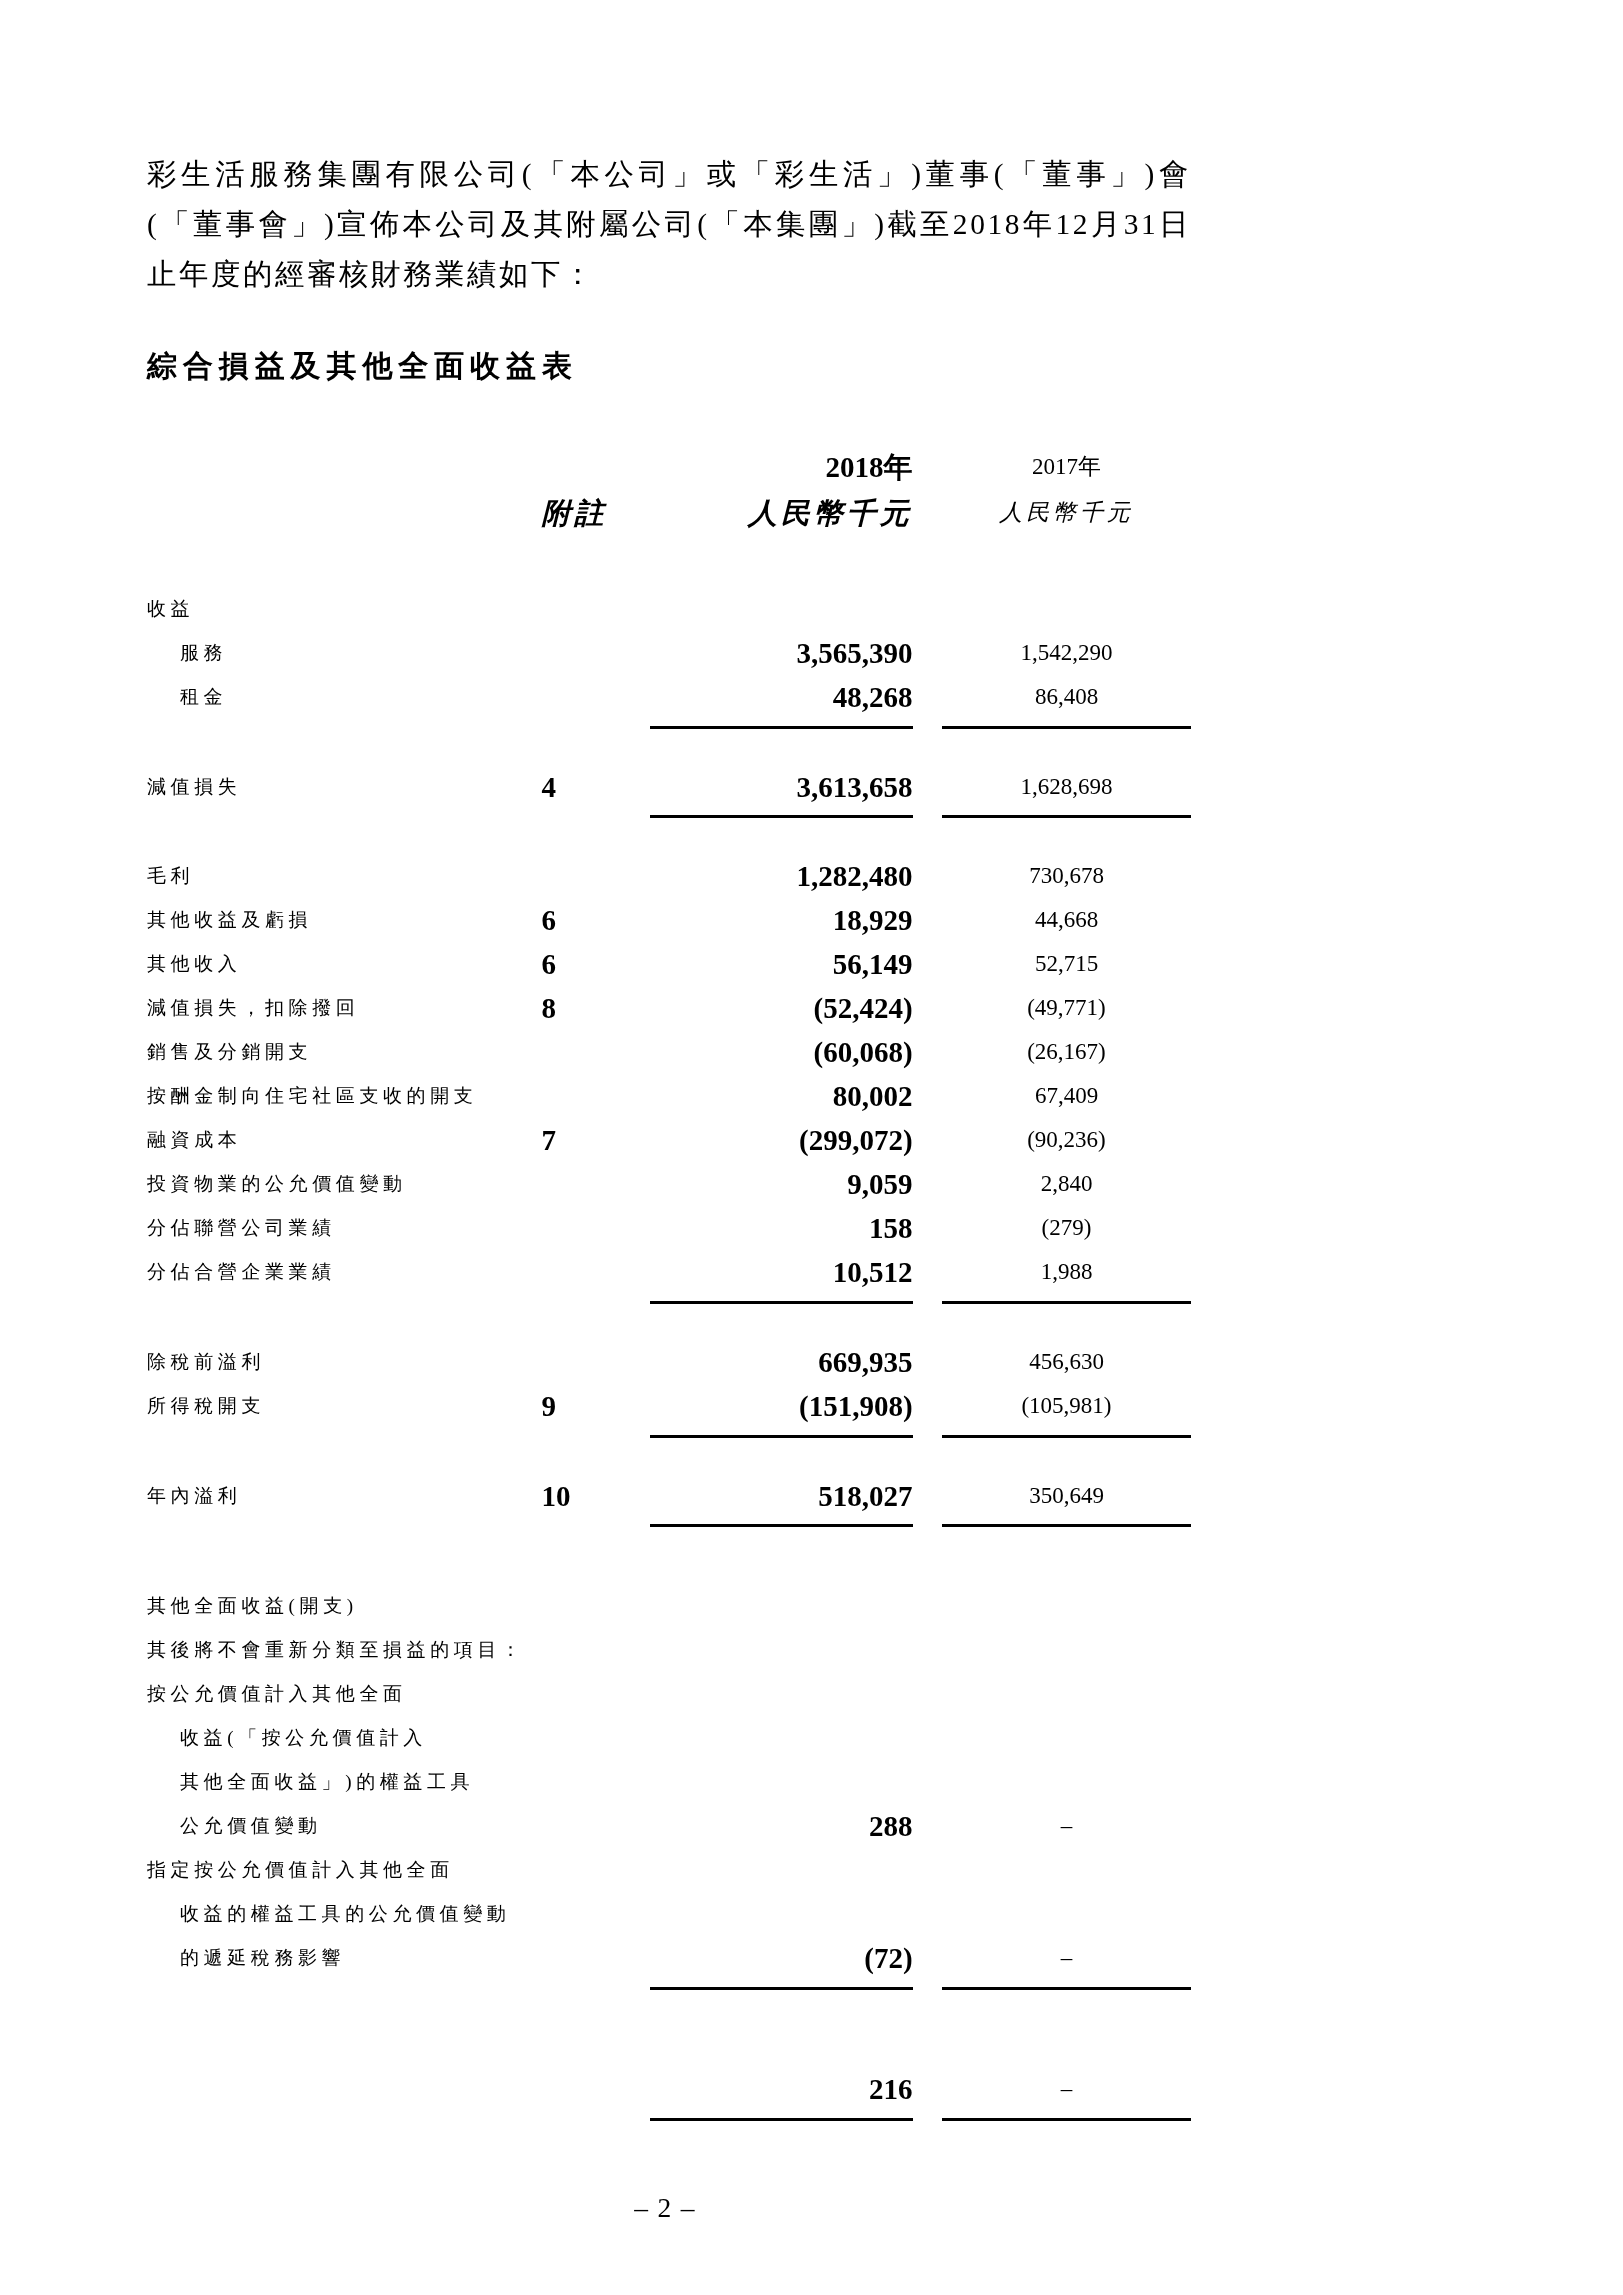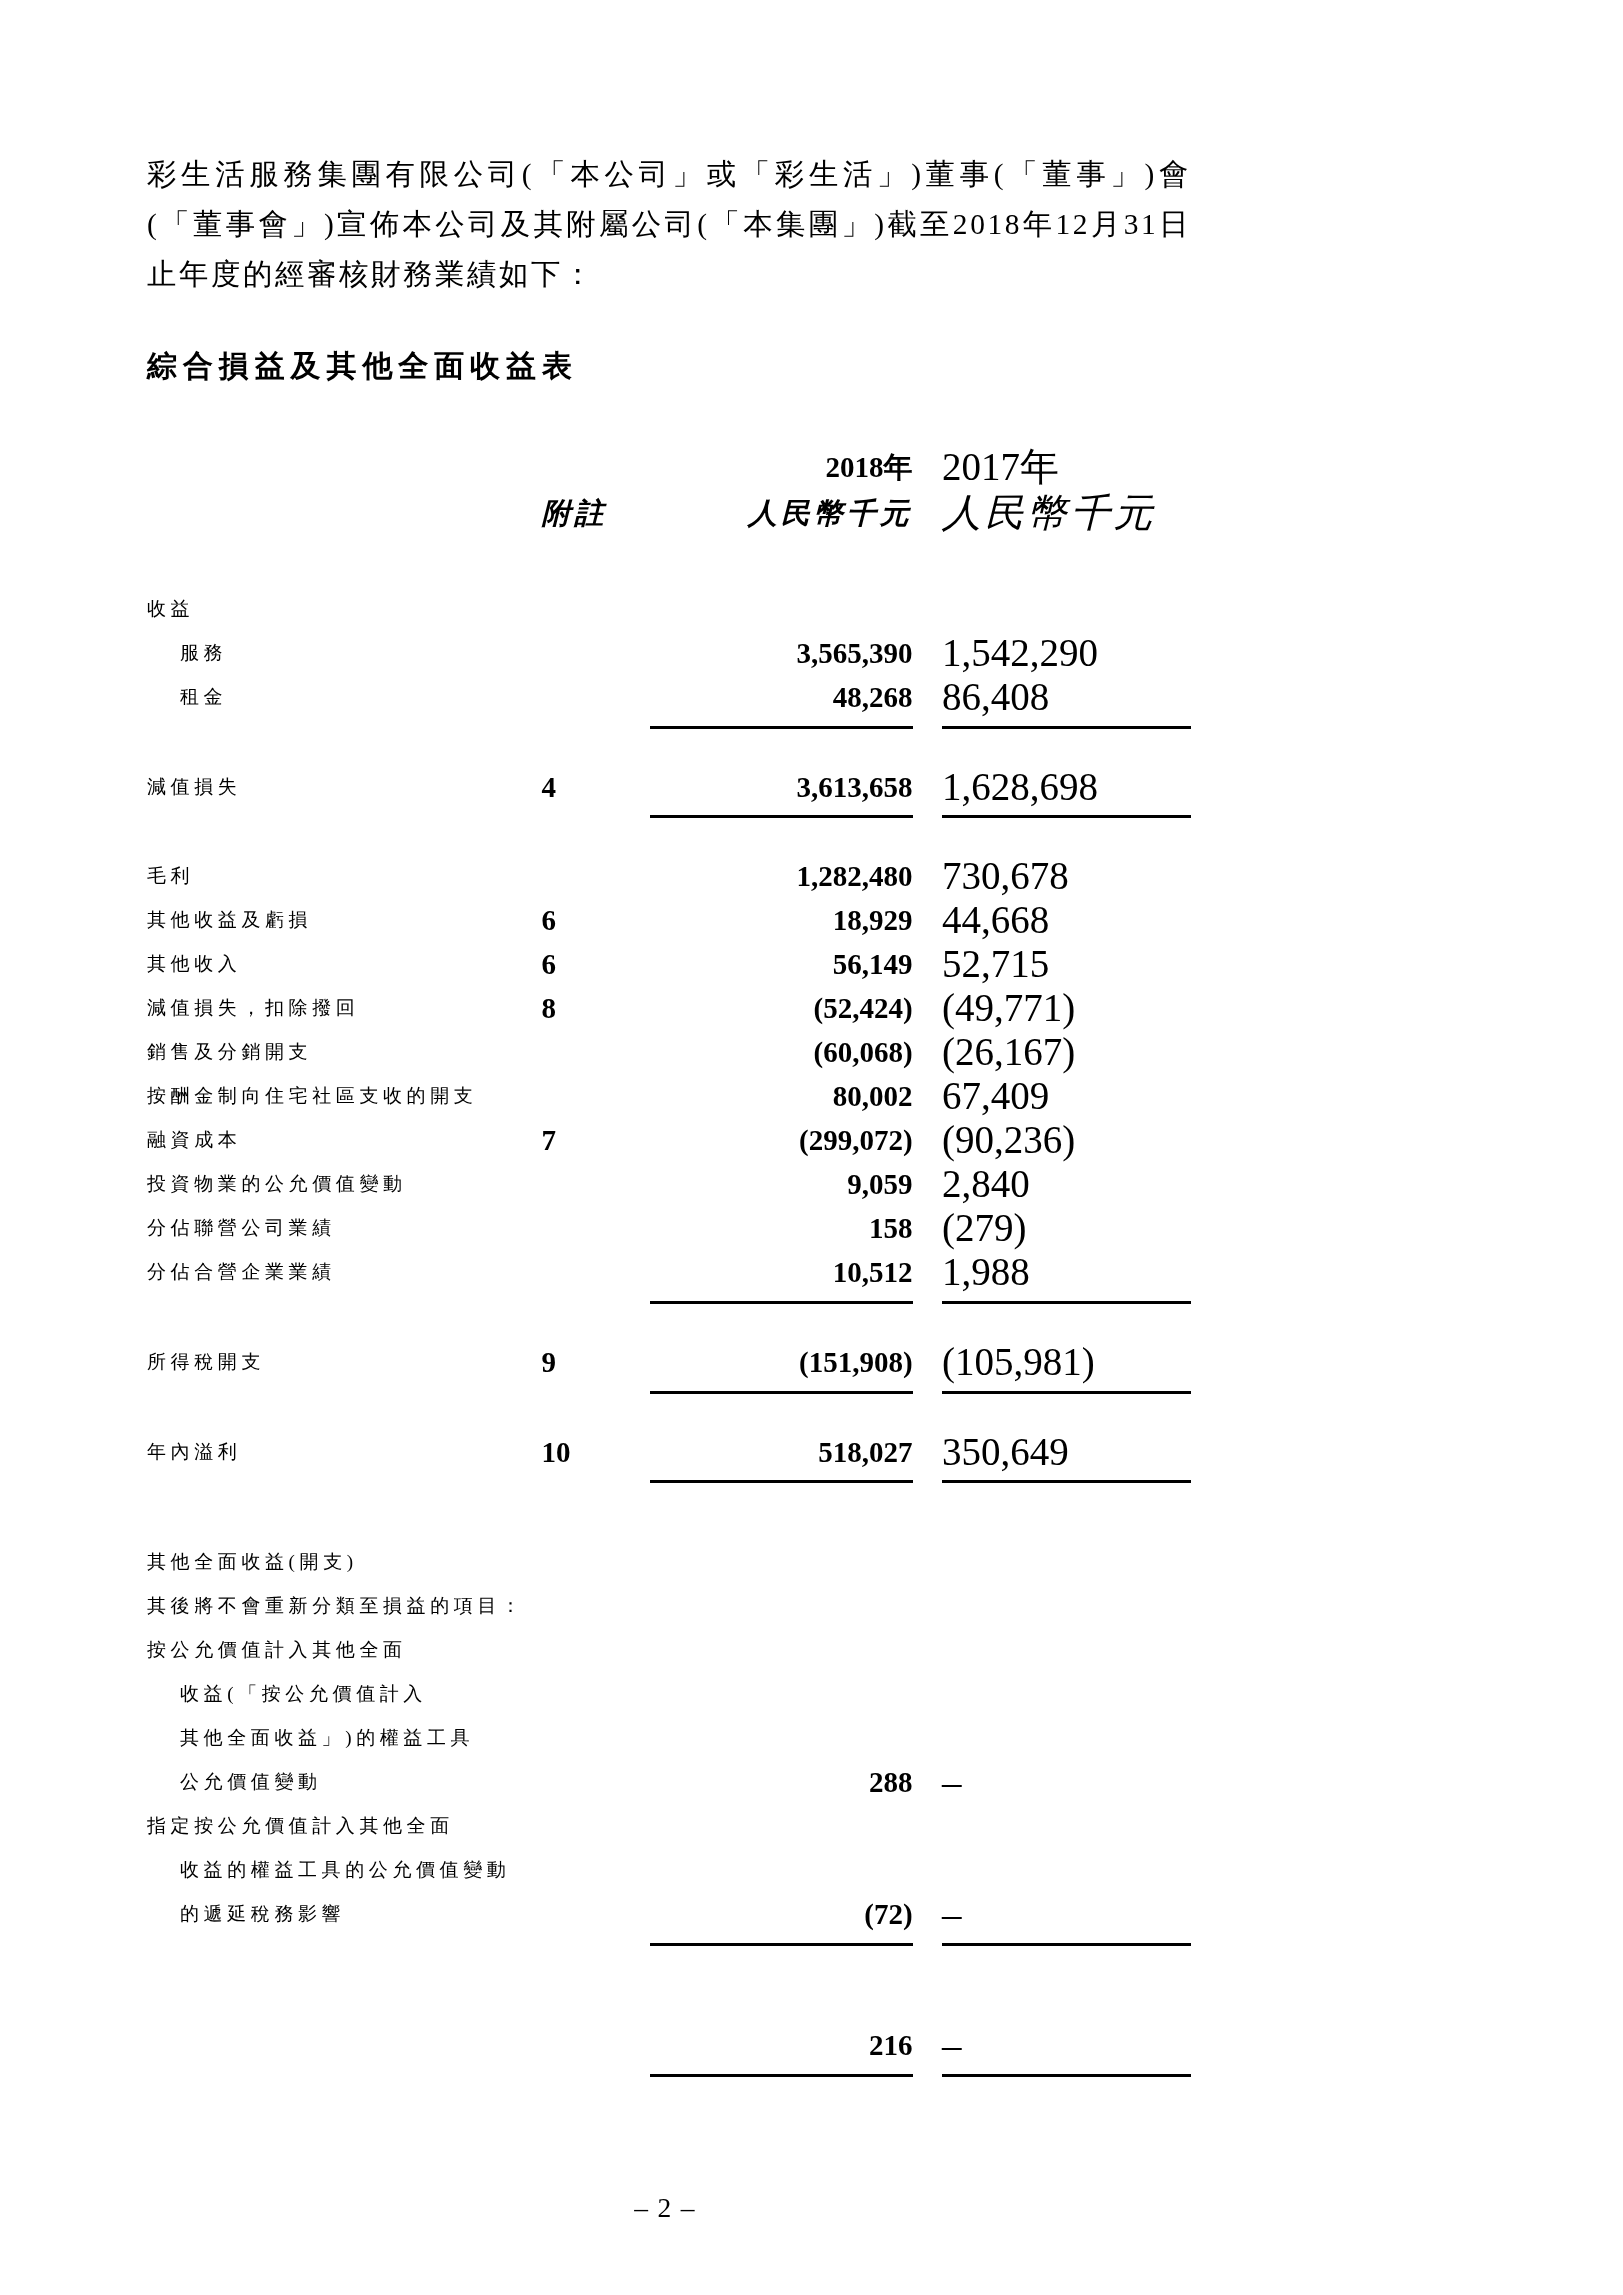--- a/index.html
+++ b/index.html
@@ -34,21 +34,21 @@
     display:grid;
     grid-template-columns:1fr 108px 263px 29.4px 249px;
     height:44px;
     line-height:44px;
   }
   .row .c{white-space:nowrap;}
   .lbl{font-size:19px; letter-spacing:4.6px;}
   .ind1{padding-left:33px;}
   .note{font-size:29px; font-weight:700;}
   .a{font-size:29px; text-align:right; font-weight:700;}
-  .b{font-size:39px; text-align:left; font-weight:400;}
+  .b{font-size:23px; text-align:center; font-weight:400;}
   .hdr1{height:46px; line-height:46px;}
   .hdr2{height:46px; line-height:46px; margin-bottom:51px;}
   .y2018{font-weight:700; font-style:normal;}
   .y2017{font-weight:400; font-style:normal;}
   .unit-cur{font-weight:700; font-style:italic; letter-spacing:3.9px;}
   .unit-pri{font-weight:400; font-style:italic; letter-spacing:3.9px;}
   .note-hdr{font-weight:700; font-style:italic; letter-spacing:3.9px;}
   .rule-row{height:15.7px; line-height:normal;}
   .rule-row .rl{border-top:3.3px solid #000; margin-top:6.5px; height:5.9px;}
   .sp{height:30px;}
@@ -208,20 +208,27 @@
         </div>
         <div class="row rule-row">
           <div class="c"></div>
           <div class="c"></div>
           <div class="c rl"></div>
           <div class="c"></div>
           <div class="c rl"></div>
         </div>
         <div class="sp"></div>
         <div class="row">
+          <div class="c lbl">除稅前溢利</div>
+          <div class="c note"></div>
+          <div class="c a">669,935</div>
+          <div class="c"></div>
+          <div class="c b">456,630</div>
+        </div>
+        <div class="row">
           <div class="c lbl">所得稅開支</div>
           <div class="c note">9</div>
           <div class="c a">(151,908)</div>
           <div class="c"></div>
           <div class="c b">(105,981)</div>
         </div>
         <div class="row rule-row">
           <div class="c"></div>
           <div class="c"></div>
           <div class="c rl"></div>

